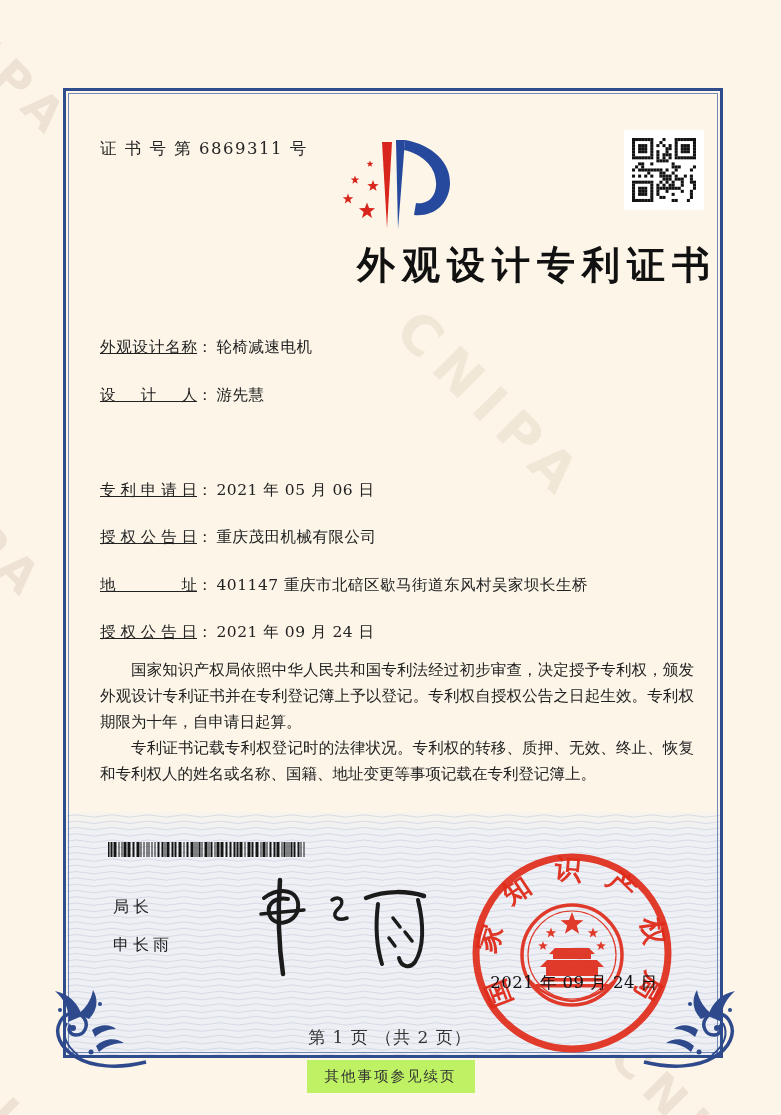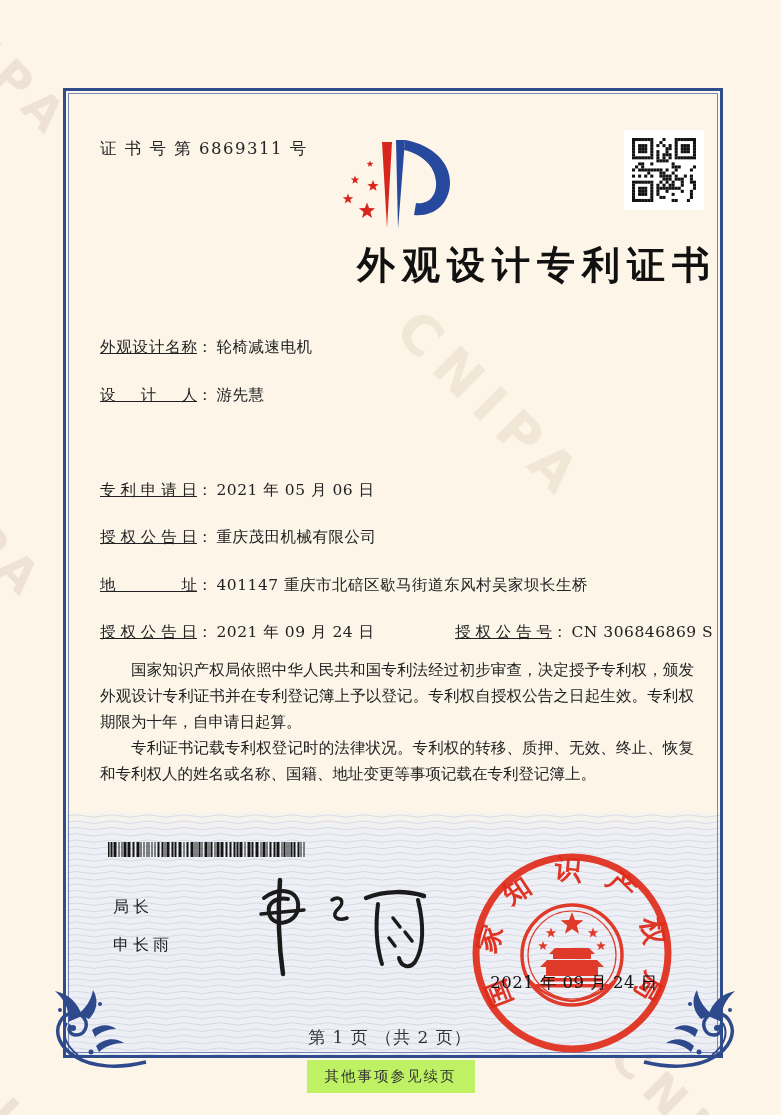--- a/index.html
+++ b/index.html
@@ -425,23 +425,20 @@
     <span class="flabel">专利申请日</span><span class="fcolon">：</span><span class="fvalue">2021 年 05 月 06 日</span>
   </div>
   <div class="field-row" style="top:527px">
     <span class="flabel">授权公告日</span><span class="fcolon">：</span><span class="fvalue">重庆茂田机械有限公司</span>
   </div>
   <div class="field-row" style="top:575px">
     <span class="flabel">地址</span><span class="fcolon">：</span><span class="fvalue">401147 重庆市北碚区歇马街道东风村吴家坝长生桥</span>
   </div>
   <div class="field-row" style="top:622px">
     <span class="flabel">授权公告日</span><span class="fcolon">：</span><span class="fvalue">2021 年 09 月 24 日</span>
-    <span class="pair2">
-      <span class="flabel">授权公告号</span><span class="fcolon">：</span><span class="fvalue">CN 306846869 S</span>
-    </span>
   </div>
 
   <div class="body-text">
     <p>国家知识产权局依照中华人民共和国专利法经过初步审查，决定授予专利权，颁发外观设计专利证书并在专利登记簿上予以登记。专利权自授权公告之日起生效。专利权期限为十年，自申请日起算。</p>
     <p>专利证书记载专利权登记时的法律状况。专利权的转移、质押、无效、终止、恢复和专利权人的姓名或名称、国籍、地址变更等事项记载在专利登记簿上。</p>
   </div>
 
   <div class="barcode">
     <svg id="barsvg" width="204" height="15">
         <rect x="0" y="0" width="1.5" height="15" fill="#111"></rect>

